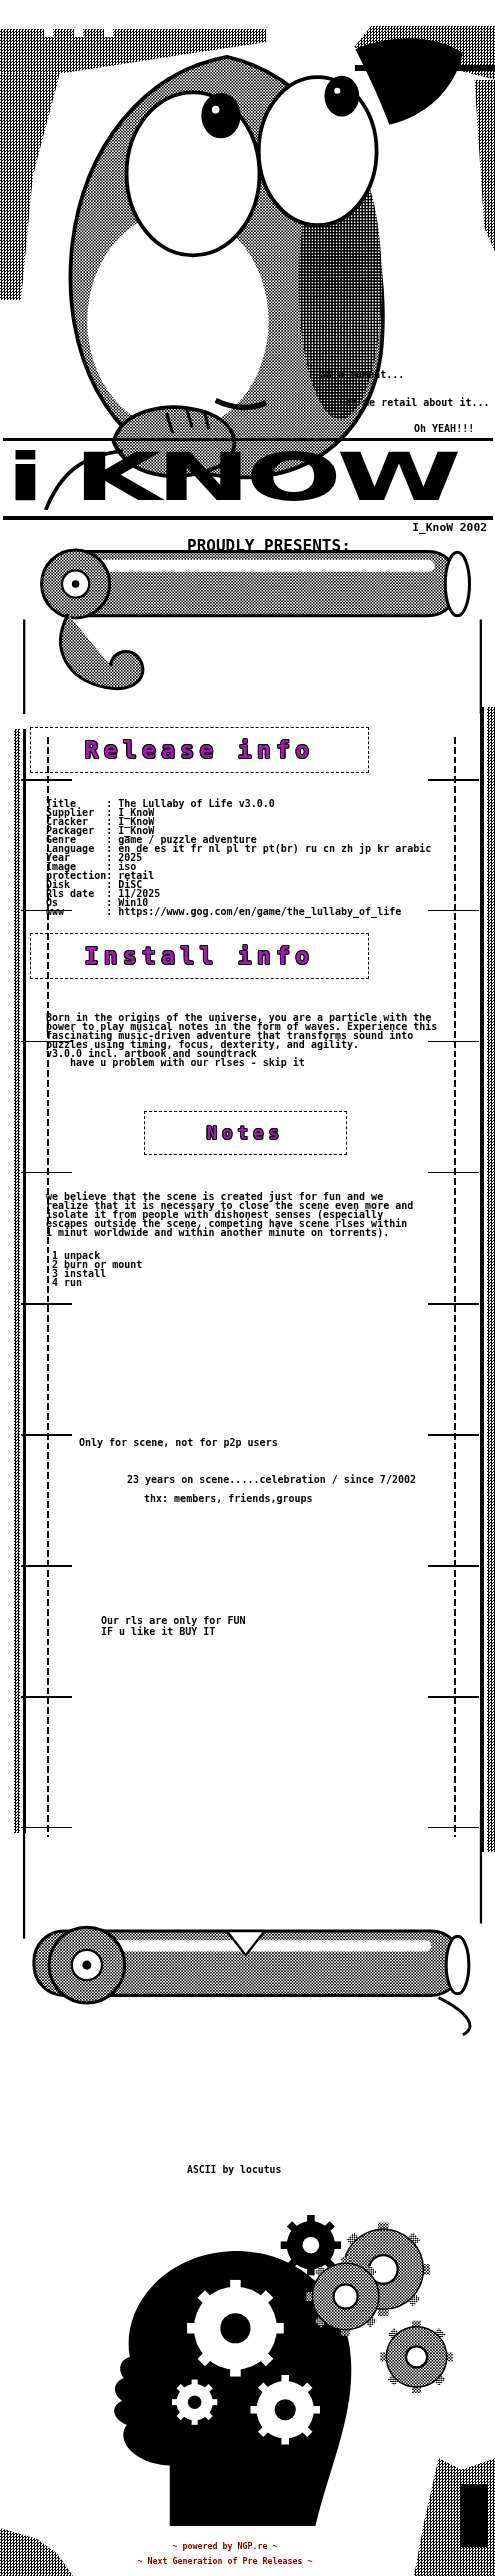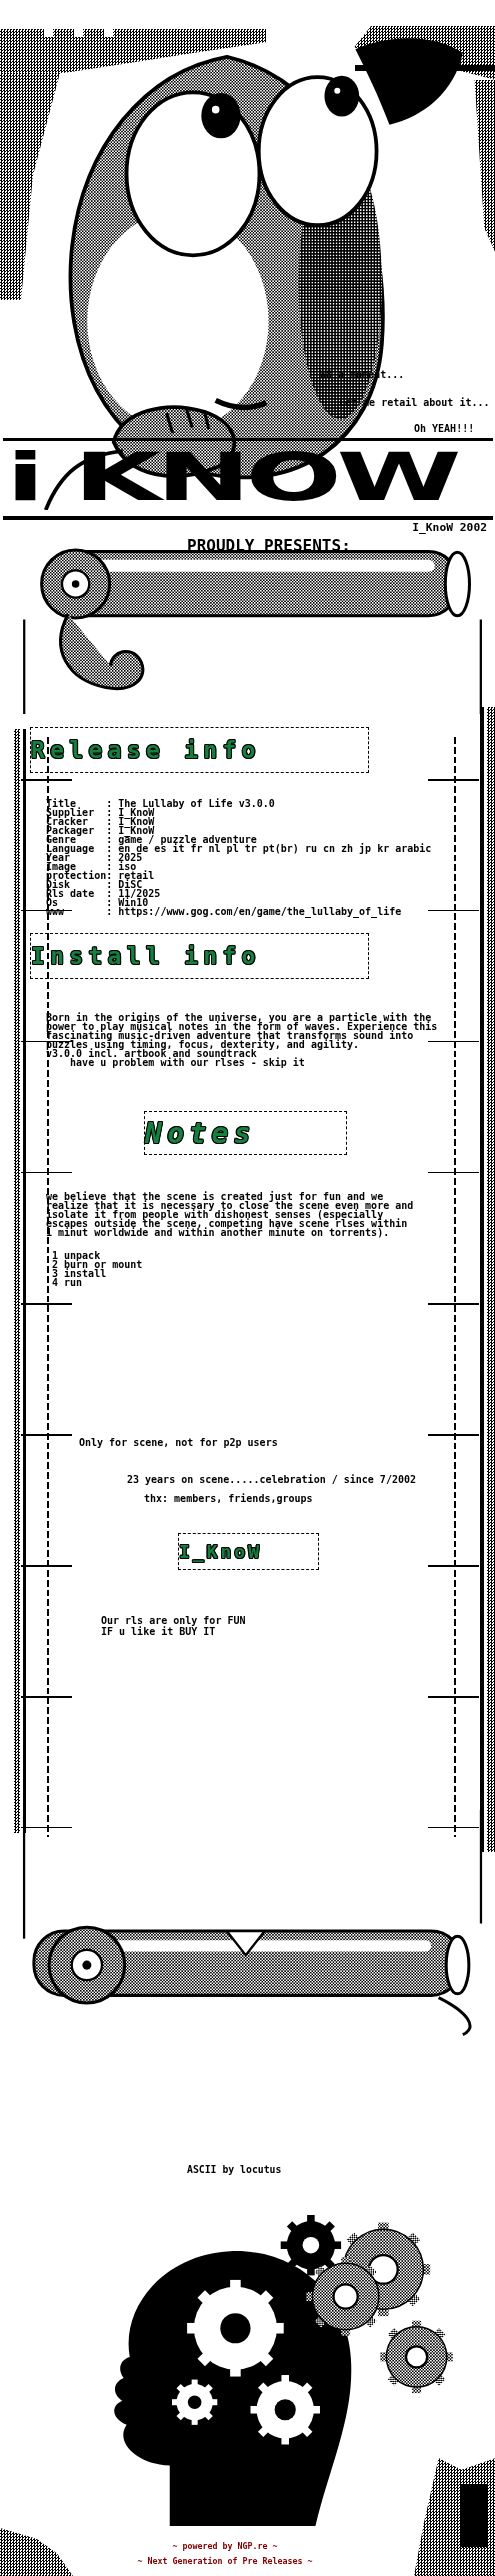--- a/index.html
+++ b/index.html
@@ -6,23 +6,23 @@
   #page{position:relative;width:496px;height:2576px;background:#fff;overflow:hidden;
         font-family:"DejaVu Sans Mono",monospace;color:#000;}
   .abs{position:absolute;}
   .mono{font-family:"DejaVu Sans Mono",monospace;font-weight:bold;color:#000;
         font-size:10px;line-height:9px;white-space:pre;}
   pre.mono{margin:4px;}
   
   .d50{background-color:#fff;background-image:conic-gradient(#000 0deg 90deg,#fff 90deg 180deg,#000 180deg 270deg,#fff 270deg 360deg);background-size:3px 3px;}
   .blk{background:#000;}
   
-  .hdr{border:1.5px dashed #000;display:flex;align-items:center;
+  .hdr{border:1.5px dashed #000;display:flex;align-items:center;justify-content:center;
        font-family:"DejaVu Sans Mono",monospace;font-weight:bold;
-       color:#15803d;letter-spacing:5.3px;
+       color:#a21caf;letter-spacing:5.3px;
        text-shadow:-1.1px 0 #000,1.1px 0 #000,0 -1.1px #000,0 1.1px #000,
                    -0.8px -0.8px #000,0.8px 0.8px #000,-0.8px 0.8px #000,0.8px -0.8px #000;}
   .rail{width:1.5px;background-image:repeating-linear-gradient(to bottom,#000 0 6.8px,transparent 6.8px 9.8px);}
   .crossbars{background-image:repeating-linear-gradient(to bottom,#000 0 1.5px,transparent 1.5px 131px);}
   .footer{font-family:"DejaVu Sans Mono",monospace;font-weight:bold;color:#7f0000;
           text-align:center;width:450px;}
 </style>
 </head>
 <body>
 
@@ -123,40 +123,37 @@
   <div class="abs hdr" style="left:30px;top:933px;width:337px;height:44px;font-size:23px;">
     <span>Install info</span>
   </div>
   <pre class="abs mono" style="left:42px;top:1009px;">Born in the origins of the universe, you are a particle with the
 power to play musical notes in the form of waves. Experience this
 fascinating music-driven adventure that transforms sound into
 puzzles using timing, focus, dexterity, and agility.
 v3.0.0 incl. artbook and soundtrack
     have u problem with our rlses - skip it</pre>
 
-  <div class="abs hdr" style="left:144px;top:1111px;width:201px;height:42px;font-size:28px;font-style:italic;">
+  <div class="abs hdr" style="left:144px;top:1111px;width:201px;height:42px;font-size:17px;">
     <span>Notes</span>
   </div>
   <pre class="abs mono" style="left:42px;top:1188px;">we believe that the scene is created just for fun and we
 realize that it is necessary to close the scene even more and
 isolate it from people with dishonest senses (especially
 escapes outside the scene, competing have scene rlses within
 1 minut worldwide and within another minute on torrents).</pre>
   <pre class="abs mono" style="left:48px;top:1247px;">1 unpack
 2 burn or mount
 3 install
 4 run</pre>
 
   <div class="abs mono" style="left:79px;top:1438px;">Only for scene, not for p2p users</div>
   <div class="abs mono" style="left:127px;top:1475px;">23 years on scene.....celebration / since 7/2002</div>
   <div class="abs mono" style="left:144px;top:1494px;">thx: members, friends,groups</div>
 
-  <div class="abs hdr" style="left:178px;top:1533px;width:139px;height:35px;font-size:18px;letter-spacing:3px;">
-    <span>I_KnoW</span>
-  </div>
   <div class="abs mono" style="left:101px;top:1616px;">Our rls are only for FUN</div>
   <div class="abs mono" style="left:101px;top:1627px;">IF u like it BUY IT</div>
 
   <svg class="abs" style="left:15px;top:1810px;" width="469" height="227" viewBox="0 0 620 300">
     <line x1="12" y1="0" x2="12" y2="170" stroke="#000" stroke-width="3"></line>
     <line x1="616" y1="0" x2="616" y2="150" stroke="#000" stroke-width="3"></line>
     <rect x="25" y="160" width="565" height="85" rx="40" fill="url(#d50)" stroke="#000" stroke-width="4"></rect>
     <rect x="120" y="172" width="430" height="15" rx="7" fill="#fff"></rect>
     <polygon points="280,160 330,160 305,192" fill="#fff" stroke="#000" stroke-width="3"></polygon>
     <ellipse cx="585" cy="205" rx="15" ry="38" fill="#fff" stroke="#000" stroke-width="4"></ellipse>

